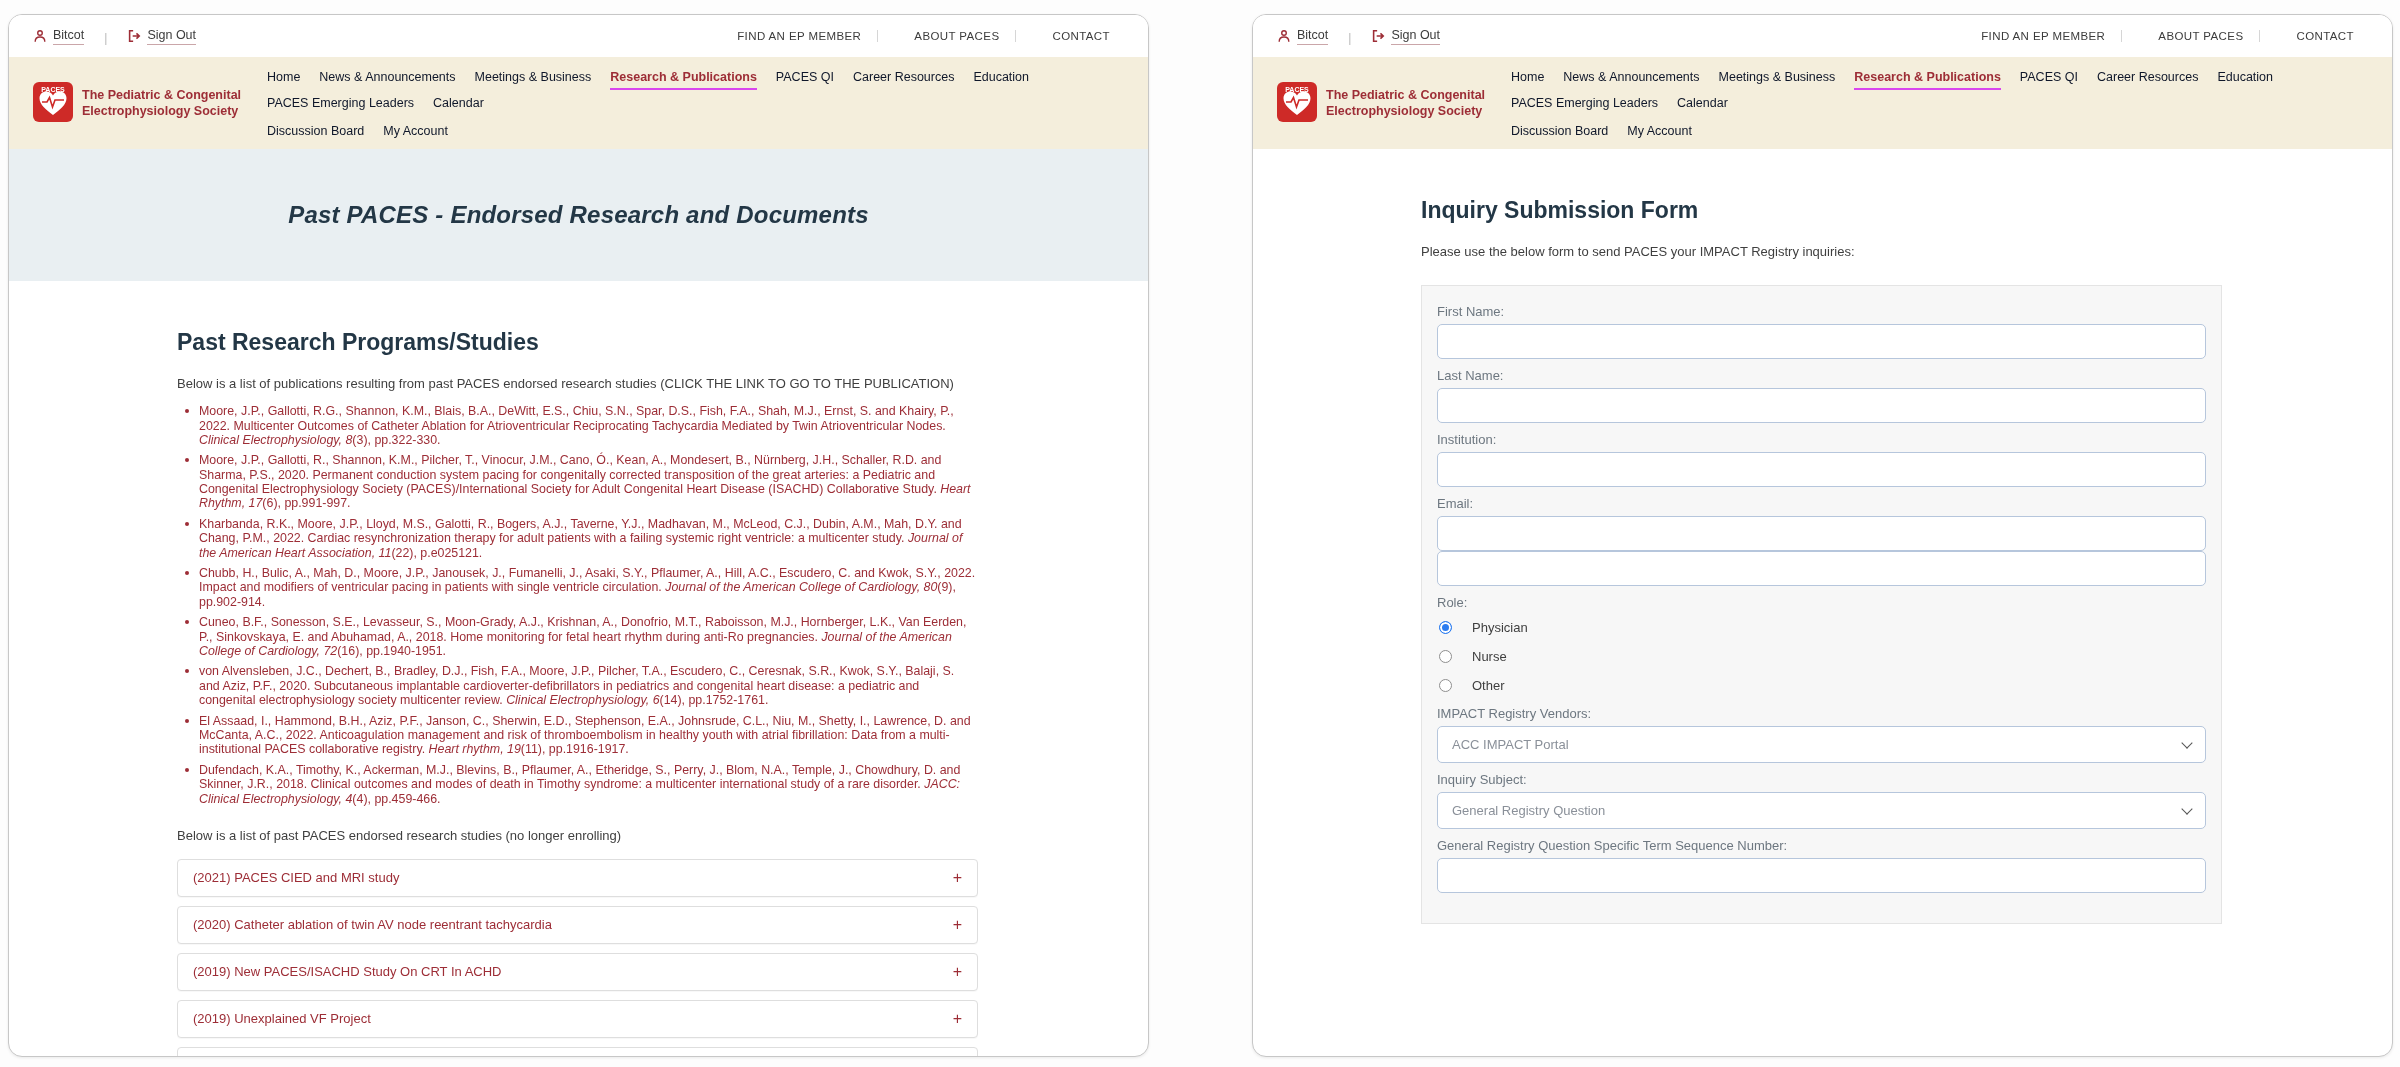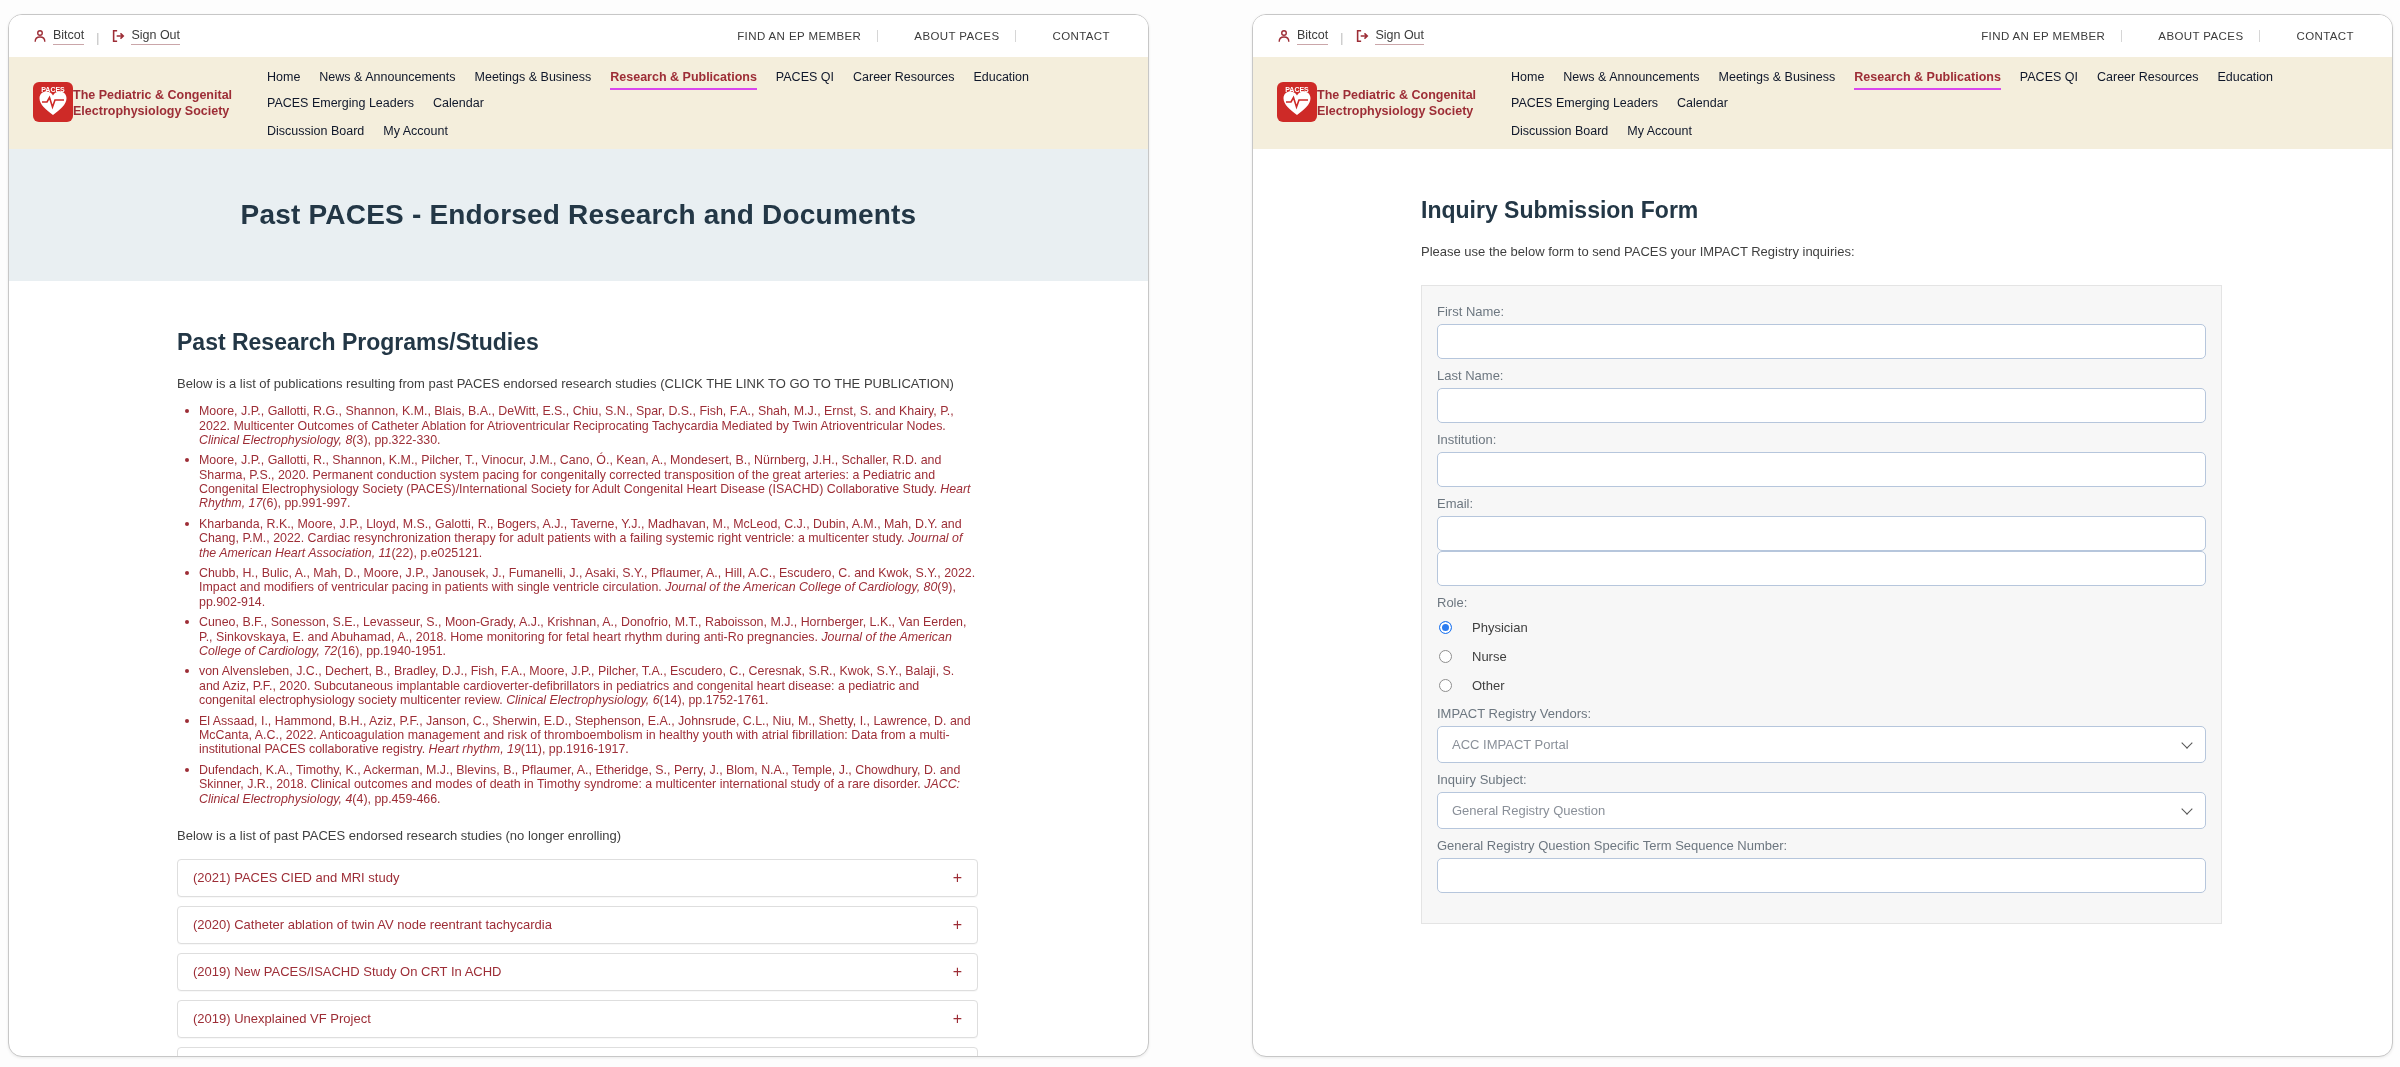--- a/index.html
+++ b/index.html
@@ -8,41 +8,41 @@
   .window {
     position:absolute; top:14px; width:1141px; height:1043px;
     background:#ffffff; border:1px solid #c7c7c7; border-radius:14px;
     overflow:hidden; box-shadow:0 1px 3px rgba(0,0,0,.08);
   }
   .window.left { left:8px; }
   .window.right { left:1252px; }
 
   
   .topbar { height:42px; display:flex; align-items:center; justify-content:space-between; padding:0 22px 0 24px; background:#fff; }
-  .topbar-left { display:flex; align-items:flex-end; gap:10px; }
+  .topbar-left { display:flex; align-items:flex-end; gap:18px; }
   .tb-link { display:flex; align-items:center; gap:6px; font-size:12.5px; color:#3b3b3b; cursor:pointer; }
   .tb-link .txt { border-bottom:1px solid #caa6a9; padding-bottom:2px; }
   .tb-sep { color:#b9b9b9; font-size:12px; padding:0 2px; }
   .tb-icon { width:14px; height:14px; display:inline-block; }
   .topbar-right { display:flex; align-items:center; }
   .tb-right-link { font-size:11.5px; letter-spacing:.4px; color:#3c3c3c; padding:0 16px; cursor:pointer; }
   .tb-right-link + .tb-right-link { border-left:1px solid #d6d6d6;padding-left:36px; }
 
   
   .nav { background:#f4eedc; padding:9px 24px 8px 24px; display:flex; gap:22px; }
-  .brand { display:flex; align-items:center; min-width:212px; }
+  .brand { display:flex; align-items:center; gap:9px; min-width:212px; }
   .brand-name { font-size:12.5px; line-height:1.25; color:#9d2d36; font-weight:bold; }
   .nav-links { display:flex; flex-wrap:wrap; column-gap:19px; row-gap:4px; align-content:center; width:880px; padding-top:2px; }
   .nav-link { font-size:12.5px; color:#0f172a; line-height:1.55; cursor:pointer; white-space:nowrap; }
   .nav-link.active { color:#9d2d36; font-weight:bold; border-bottom:2px solid #d946ef; padding-bottom:1px; }
   .nav-break { flex-basis:100%; height:0; }
 
   
   .banner { background:#e9eff2; height:132px; display:flex; align-items:center; justify-content:center; }
-  .banner h1 { font-size:28px; font-weight:bold; color:#233746; letter-spacing:.2px; }
+  .banner h1 { font-size:24px; font-weight:bold; color:#233746; letter-spacing:.2px;font-style:italic; }
 
   
   .content { padding:48px 170px 0 168px; }
   .content h2 { font-size:23px; font-weight:bold; color:#233746; margin-bottom:20px; }
   .intro { font-size:13px; color:#3f3f3f; margin-bottom:13px; }
 
   
   .pub-list { list-style:none; margin:0 0 0 6px; }
   .pub-list li { position:relative; padding-left:16px; font-size:12.4px; line-height:1.16; color:#9d2d36; margin-bottom:6px; }
   .pub-list li::before { content:""; position:absolute; left:2px; top:5px; width:4px; height:4px; border-radius:50%; background:#9d2d36; }

